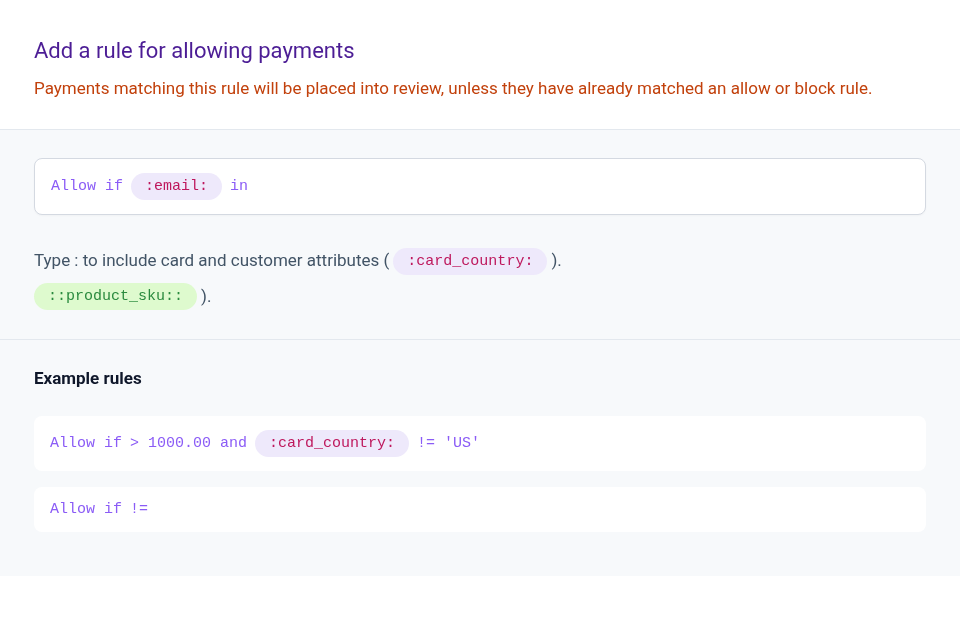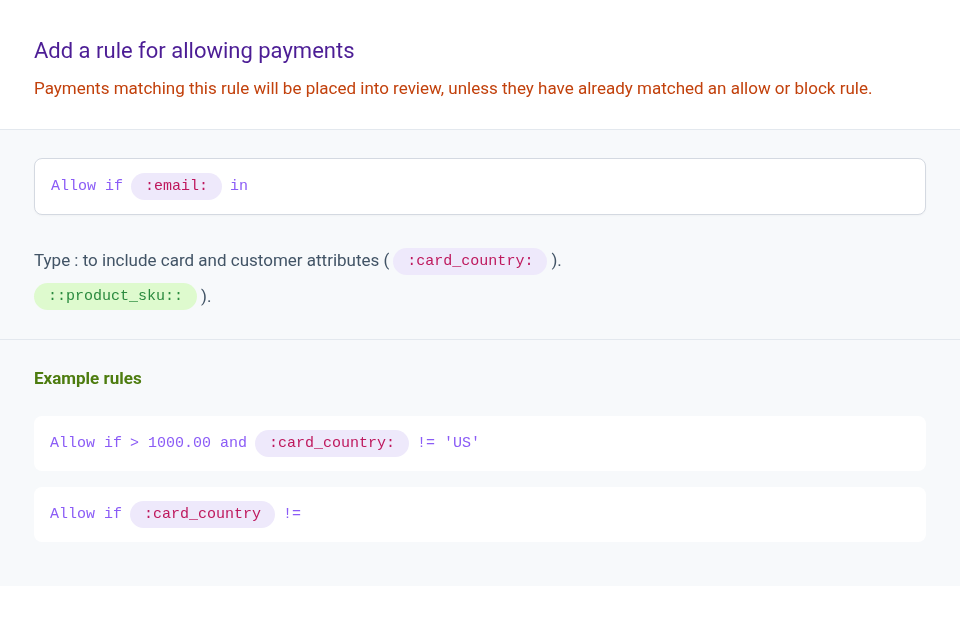--- a/index.html
+++ b/index.html
@@ -100,21 +100,21 @@
     }
     
     .examples-section {
       padding: 28px 34px;
       background: #f7f9fb;
     }
     
     .examples-title {
       font-size: 17px;
       font-weight: 700;
-      color: #4d7c0f;
+      color: #0f172a;
       margin-bottom: 28px;
     }
     
     .example-rule {
       background: #ffffff;
       border-radius: 8px;
       padding: 14px 16px;
       font-family: 'SFMono-Regular', Consolas, 'Liberation Mono', Menlo, monospace;
       font-size: 15px;
       color: #1a2e47;
@@ -166,18 +166,17 @@
 
     <div class="example-rule">
       <span class="mono-text">Allow if</span>
       <span class="mono-text">&gt; 1000.00 and</span>
       <span class="token token-purple">:card_country:</span>
       <span class="mono-text">!= 'US'</span>
     </div>
 
     <div class="example-rule">
       <span class="mono-text">Allow if</span>
-      <span class="token token-purple">:card_country</span>
       <span class="mono-text">!=</span>
     </div>
   </div>
 
 </div>
 
 </body></html>

